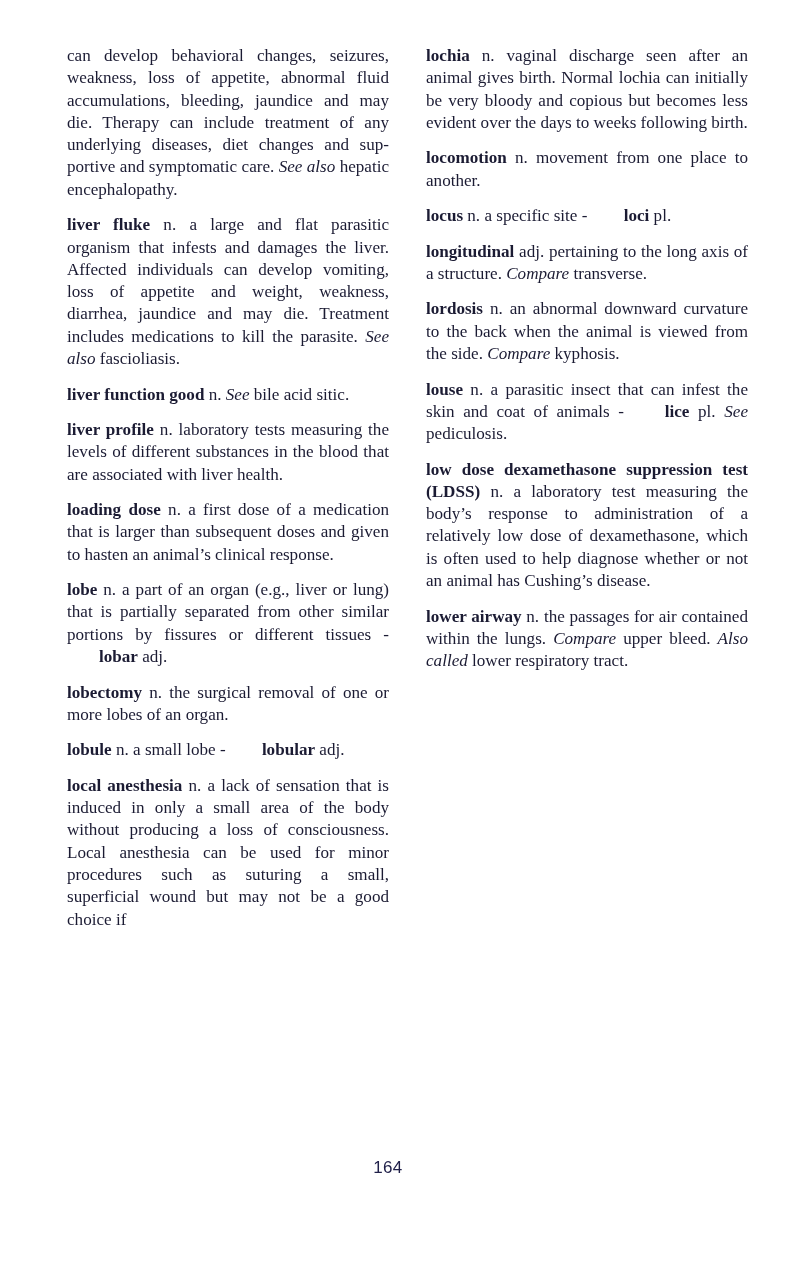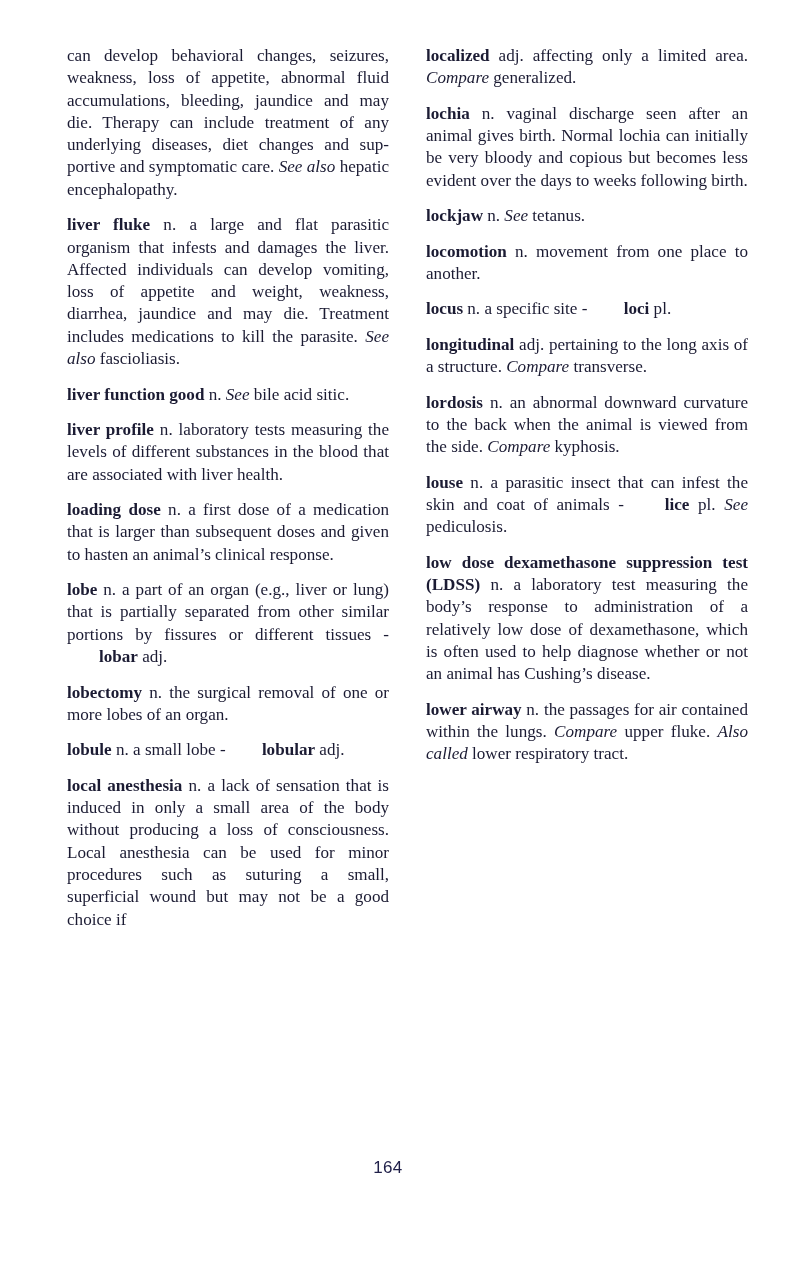--- a/index.html
+++ b/index.html
@@ -78,28 +78,26 @@
         <p class="entry"><span class="hw">liver fluke</span><span> n. a large and flat para­sitic organism that infests and dam­ages the liver. Affected individuals can develop vomiting, loss of appetite and weight, weakness, diarrhea, jaundice and may die. Treatment includes med­ications to kill the parasite. </span><span class="it">See also</span><span> fascioliasis.</span></p>
         <p class="entry"><span class="hw">liver function good</span><span> n. </span><span class="it">See</span><span> bile acid sitic.</span></p>
         <p class="entry"><span class="hw">liver profile</span><span> n. laboratory tests mea­suring the levels of different sub­stances in the blood that are associat­ed with liver health.</span></p>
         <p class="entry"><span class="hw">loading dose</span><span> n. a first dose of a med­ication that is larger than subsequent doses and given to hasten an animal’s clinical response.</span></p>
         <p class="entry"><span class="hw">lobe</span><span> n. a part of an organ (e.g., liver or lung) that is partially separated from other similar portions by fissures or different tissues - </span><span class="bd">lobar</span><span> adj.</span></p>
         <p class="entry"><span class="hw">lobectomy</span><span> n. the surgical removal of one or more lobes of an organ.</span></p>
         <p class="entry"><span class="hw">lobule</span><span> n. a small lobe - </span><span class="bd">lobular</span><span> adj.</span></p>
         <p class="entry"><span class="hw">local anesthesia</span><span> n. a lack of sensa­tion that is induced in only a small area of the body without producing a loss of consciousness. Local anesthesia can be used for minor procedures such as suturing a small, superficial wound but may not be a good choice if</span></p>
       </div>
     <div class="col" id="col-right">
-        <p class="entry"><span class="hw">localized</span><span> adj. affecting only a limited area. </span><span class="it">Compare</span><span> generalized.</span></p>
         <p class="entry"><span class="hw">lochia</span><span> n. vaginal discharge seen after an animal gives birth. Normal lochia can initially be very bloody and copi­ous but becomes less evident over the days to weeks following birth.</span></p>
-        <p class="entry"><span class="hw">lockjaw</span><span> n. </span><span class="it">See</span><span> tetanus.</span></p>
         <p class="entry"><span class="hw">locomotion</span><span> n. movement from one place to another.</span></p>
         <p class="entry"><span class="hw">locus</span><span> n. a specific site - </span><span class="bd">loci</span><span> pl.</span></p>
         <p class="entry"><span class="hw">longitudinal</span><span> adj. pertaining to the long axis of a structure. </span><span class="it">Compare</span><span> transverse.</span></p>
         <p class="entry"><span class="hw">lordosis</span><span> n. an abnormal downward curvature to the back when the ani­mal is viewed from the side. </span><span class="it">Compare</span><span> kyphosis.</span></p>
         <p class="entry"><span class="hw">louse</span><span> n. a parasitic insect that can infest the skin and coat of animals - </span><span class="bd">lice</span><span> pl. </span><span class="it">See</span><span> pediculosis.</span></p>
         <p class="entry"><span class="hw">low dose dexamethasone suppres­sion test (LDSS)</span><span> n. a laboratory test measuring the body’s response to administration of a relatively low dose of dexamethasone, which is often used to help diagnose whether or not an animal has Cushing’s disease.</span></p>
-        <p class="entry"><span class="hw">lower airway</span><span> n. the passages for air contained within the lungs. </span><span class="it">Compare</span><span> upper fluke. </span><span class="it">Also called</span><span> lower respi­ratory tract.</span></p>
+        <p class="entry"><span class="hw">lower airway</span><span> n. the passages for air contained within the lungs. </span><span class="it">Compare</span><span> upper bleed. </span><span class="it">Also called</span><span> lower respi­ratory tract.</span></p>
       </div>
   </div>
 
   <div class="folio">164</div>
 
 </div>
 
 </body></html>

